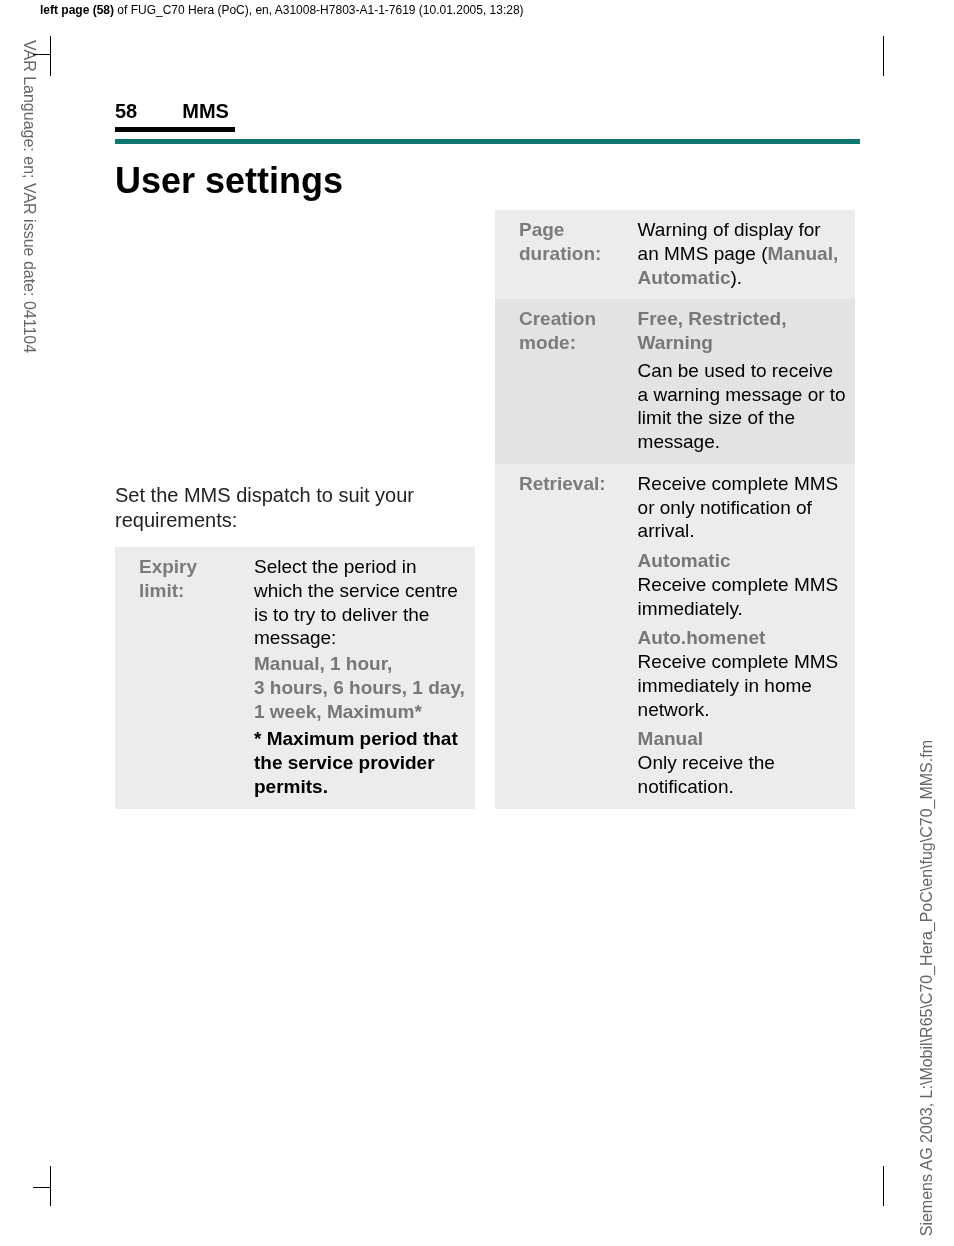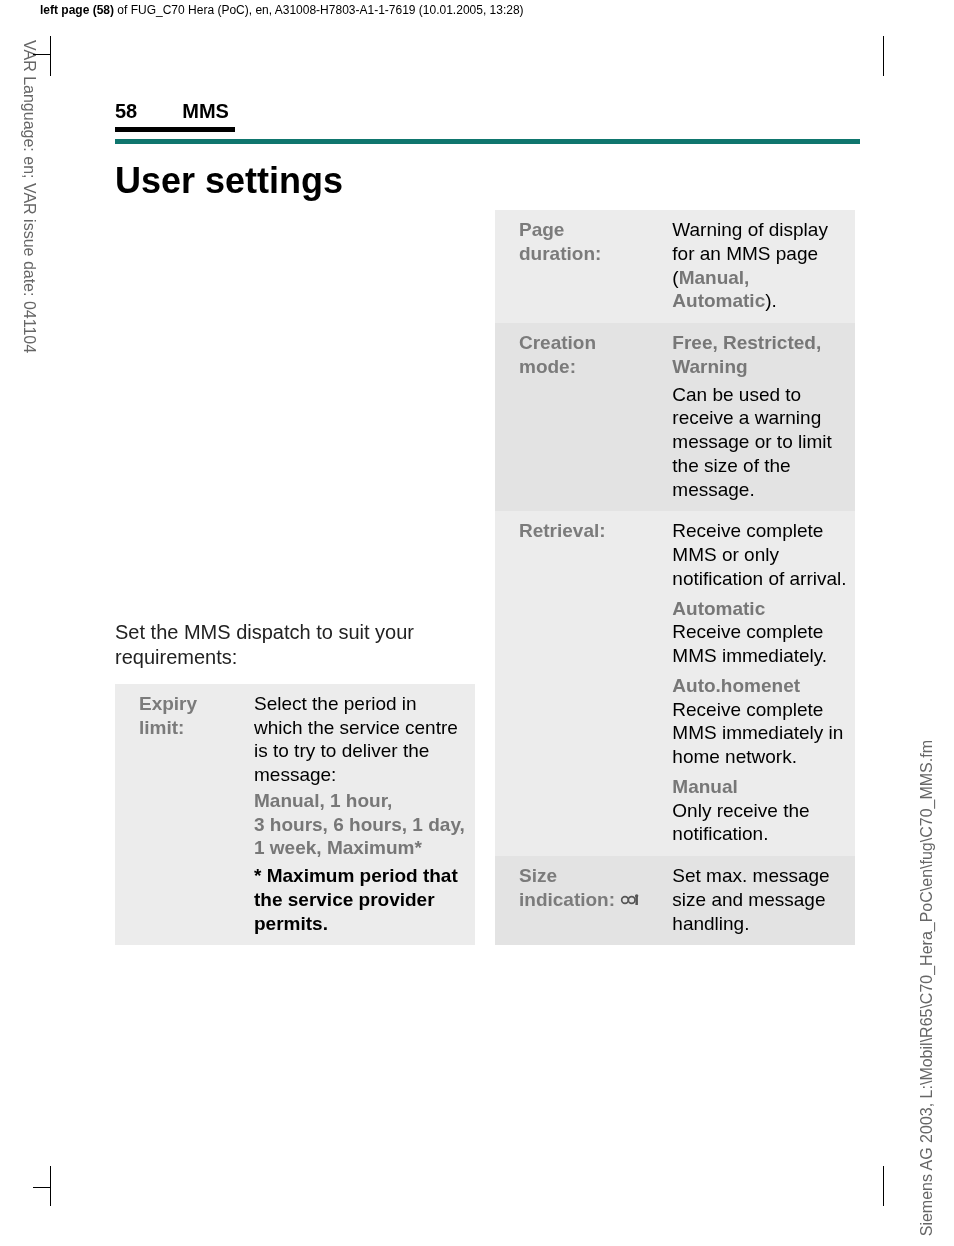--- a/index.html
+++ b/index.html
@@ -95,30 +95,17 @@
           <td>
             <div>Receive complete MMS or only notification of arrival.</div>
             <div class="opt" style="margin-top:6px;">Automatic</div>
             <div>Receive complete MMS immediately.</div>
             <div class="opt" style="margin-top:6px;">Auto.homenet</div>
             <div>Receive complete MMS immediately in home network.</div>
             <div class="opt" style="margin-top:6px;">Manual</div>
             <div>Only receive the notification.</div>
           </td>
         </tr>
-        <tr>
-          <td class="lbl">
-            <span>Size indication:&nbsp;</span><span class="icon-op"><svg viewBox="0 0 24 16">
-                    <g fill="none" stroke="#555" stroke-width="2">
-                      <circle cx="6" cy="8" r="4"></circle>
-                      <circle cx="14" cy="8" r="4"></circle>
-                    </g>
-                    <path d="M20 2 L20 14" stroke="#555" stroke-width="3" fill="none"></path>
-                    <circle cx="20" cy="3" r="2" fill="#555"></circle>
-                  </svg></span>
-          </td>
-          <td>Set max. message size and message handling.</td>
-        </tr>
       </tbody>
         </table>
     </div>
   </div>
 </div>
 
 </body></html>

